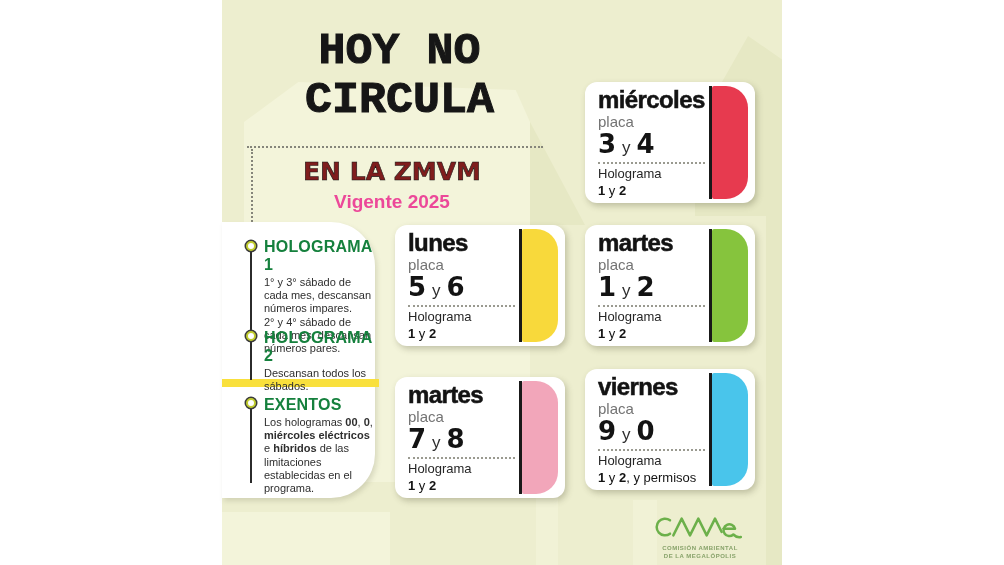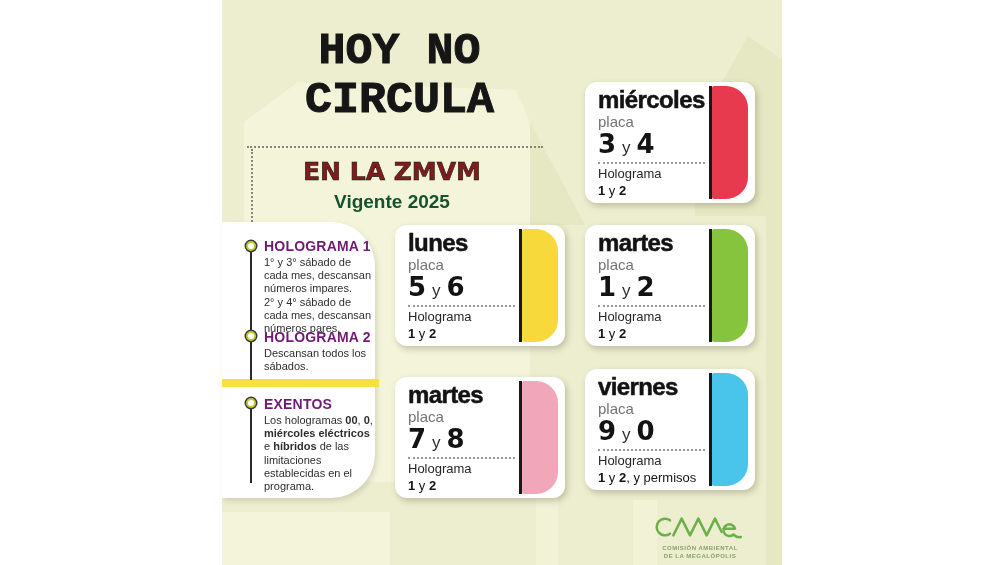--- a/index.html
+++ b/index.html
@@ -21,36 +21,36 @@
 
   
   .title{position:absolute;left:227px;top:28px;width:345px;text-align:center;color:#161616;
          font-family:Liberation Mono, monospace;font-weight:bold;
          font-size:45px;line-height:1.08;letter-spacing:0px;-webkit-text-stroke:1px #161616;}
   .dotted-h{position:absolute;left:247px;top:146px;width:296px;border-top:2px dotted #85857a;}
   .dotted-v{position:absolute;left:251px;top:149px;height:88px;border-left:2px dotted #85857a;}
   .subtitle{position:absolute;left:242px;top:157px;width:300px;text-align:center;color:#7f1d1d;
             font-family:"DejaVu Sans","Liberation Sans",sans-serif;font-weight:bold;
             font-size:25px;-webkit-text-stroke:0.6px #161616;}
-  .validity{position:absolute;left:242px;top:191px;width:300px;text-align:center;color:#14532d;
+  .validity{position:absolute;left:242px;top:191px;width:300px;text-align:center;color:#ec4899;
             font-weight:bold;font-size:19px;}
 
   
   .panel{position:absolute;left:222px;top:222px;width:153px;height:276px;background:#ffffff;
          border-radius:0 44px 44px 0;box-shadow:2px 3px 5px rgba(90,90,60,0.18);}
   .band{position:absolute;left:222px;top:379px;width:157px;height:8px;}
   .rail{position:absolute;left:250px;width:2px;background:#2b2b2b;}
   .rail1{top:246px;height:134px;}
   .rail2{top:403px;height:80px;}
   .bullet{position:absolute;left:246px;width:6px;height:6px;background:#ffffff;
           border:2px solid #c0cc2e;border-radius:50%;box-shadow:0 0 0 1.5px #3a3a3a;}
   .b1{top:241px;} .b2{top:331px;} .b3{top:398px;}
   .sec{position:absolute;left:264px;width:112px;}
   .s1{top:238px;} .s2{top:329px;} .s3{top:396px;}
-  .sec-title{font-size:14px;font-weight:bold;color:#701a75;letter-spacing:0.2px;}
+  .sec-title{font-size:16px;font-weight:bold;color:#15803d;letter-spacing:0.2px;}
   .sec-body{margin-top:2px;font-size:11px;line-height:1.2;color:#2e2e2e;}
   .sec-body .blk{display:block;}
   .sec-body .b{font-weight:bold;}
 
   
   .card{position:absolute;width:170px;height:121px;background:#ffffff;border-radius:12px;
         box-shadow:2px 3px 6px rgba(70,70,40,0.28);}
   .c-mie{left:585px;top:82px;}
   .c-lun{left:395px;top:225px;}
   .c-jue{left:585px;top:225px;}

